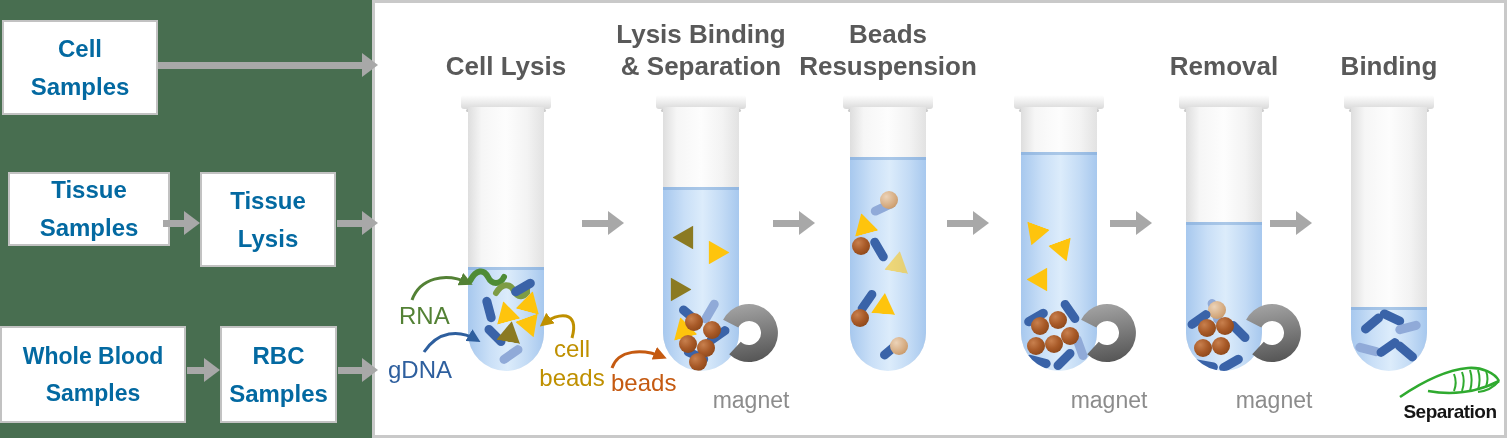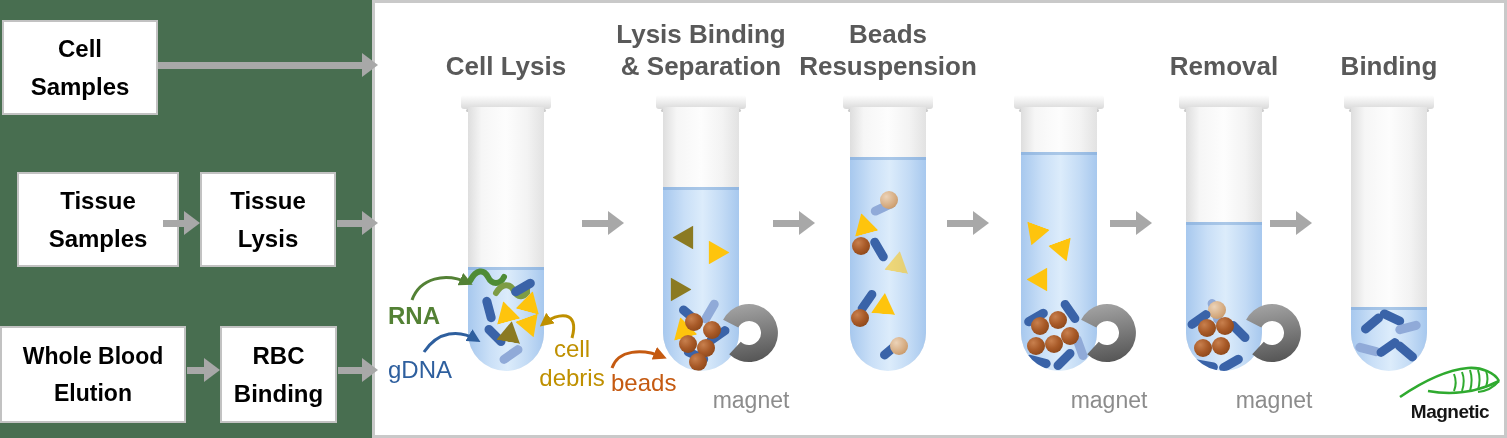--- a/index.html
+++ b/index.html
@@ -7,23 +7,23 @@
     width:1507px;height:438px;position:relative;overflow:hidden;
     background:#ffffff;font-family:"Liberation Sans", sans-serif;
   }
   
   .green-panel{position:absolute;left:0;top:0;width:372px;height:438px;background:#486e50;}
   .main-panel{position:absolute;left:372px;top:0;width:1135px;height:438px;background:#ffffff;
     border:3px solid #c9c9c9;box-sizing:border-box;}
   
   .flow-box{position:absolute;background:#ffffff;border:2px solid #c2c2c2;box-sizing:border-box;
     display:flex;align-items:center;justify-content:center;text-align:center;
-    color:#000000;font-weight:bold;font-size:24px;line-height:1.58;padding:2px 4px;}
+    color:#0369a1;font-weight:bold;font-size:24px;line-height:1.58;padding:2px 4px;}
   #box-cell{left:2px;top:20px;width:156px;height:95px;}
-  #box-tissue{left:17px;top:172px;width:162px;height:95px;}
+  #box-tissue{left:8px;top:172px;width:162px;height:74px;}
   #box-tissue-lysis{left:200px;top:172px;width:136px;height:95px;}
   #box-blood{left:0px;top:326px;width:186px;height:97px;font-size:23px;}
   #box-rbc{left:220px;top:326px;width:117px;height:97px;}
   
   .arrow{position:absolute;height:24px;}
   .arrow .shaft{position:absolute;left:0;right:13px;top:9px;height:7px;background:#a8a8a8;}
   .arrow .head{position:absolute;right:0;top:0;width:0;height:0;
     border-left:16px solid #a8a8a8;border-top:12px solid transparent;border-bottom:12px solid transparent;}
   
   .step-title{position:absolute;top:16px;height:66px;width:230px;
@@ -49,21 +49,21 @@
   .tri.olive{background:#8b7a22;}
   .tri.pale{opacity:.55;}
   .bead{position:absolute;width:18px;height:18px;border-radius:50%;
     background:radial-gradient(circle at 35% 32%,#c8804e 0%,#a85a28 45%,#7d3d12 100%);}
   .bead.light{background:radial-gradient(circle at 35% 32%,#ecd3b8 0%,#d3a87c 60%,#b98757 100%);}
   .magnet{position:absolute;left:54px;top:200px;}
   .magnet-label{position:absolute;top:292px;left:6px;width:164px;text-align:center;
     color:#8c8c8c;font-size:23px;}
   
   .anno{position:absolute;font-size:24px;}
-  #label-rna{left:388px;top:302px;color:#538135;font-weight:bold;}
+  #label-rna{left:399px;top:302px;color:#538135;}
   #label-gdna{left:388px;top:356px;color:#2e5f9e;}
   #label-debris{left:524px;top:334px;width:96px;color:#bf9000;text-align:center;line-height:29px;}
   #label-beads{left:611px;top:369px;color:#c55a11;}
   .overlay{position:absolute;left:0;top:0;pointer-events:none;}
   
   .logo{position:absolute;left:1394px;top:364px;width:112px;text-align:center;}
   .logo-text{font-weight:bold;font-size:19px;color:#151515;letter-spacing:-0.5px;margin-top:-3px;}
 </style>
 </head>
 <body>
@@ -74,24 +74,24 @@
 <div class="flow-box" id="box-cell">
     <span>Cell Samples</span>
   </div>
 <div class="flow-box" id="box-tissue">
     <span>Tissue Samples</span>
   </div>
 <div class="flow-box" id="box-tissue-lysis">
     <span>Tissue Lysis</span>
   </div>
 <div class="flow-box" id="box-blood">
-    <span>Whole Blood Elution</span>
+    <span>Whole Blood Samples</span>
   </div>
 <div class="flow-box" id="box-rbc">
-    <span>RBC Binding</span>
+    <span>RBC Samples</span>
   </div>
 
 <div class="arrow" style="left:158px;top:53px;width:220px;">
     <div class="shaft"></div>
     <div class="head"></div>
   </div>
 <div class="arrow" style="left:163px;top:211px;width:37px;">
     <div class="shaft"></div>
     <div class="head"></div>
   </div>
@@ -266,21 +266,21 @@
     <div class="rod" style="left:28px;top:206px;transform:rotate(25deg);"></div>
     <div class="rod light" style="left:44px;top:216px;transform:rotate(-15deg);"></div>
     <div class="rod light" style="left:4px;top:238px;transform:rotate(15deg);"></div>
     <div class="rod" style="left:24px;top:236px;transform:rotate(-35deg);"></div>
     <div class="rod" style="left:42px;top:240px;transform:rotate(40deg);"></div>
   </div>
 </div>
 
 <div class="anno" id="label-rna">RNA</div>
 <div class="anno" id="label-gdna">gDNA</div>
-<div class="anno" id="label-debris">cell debris</div>
+<div class="anno" id="label-debris">cell beads</div>
 <div class="anno" id="label-beads">beads</div>
 
 <svg class="overlay" width="1507" height="438" viewBox="0 0 1507 438">
   <defs>
     <linearGradient id="magGrad" x1="0" y1="0" x2="0" y2="1">
       <stop offset="0" stop-color="#a2a2a2"></stop>
         <stop offset="0.5" stop-color="#7c7c7c"></stop>
         <stop offset="1" stop-color="#565656"></stop>
     </linearGradient>
     <marker id="m-green" viewBox="0 0 10 10" refX="7" refY="5" markerWidth="4.5" markerHeight="4.5" orient="auto">
@@ -306,14 +306,14 @@
   <svg width="104" height="36" viewBox="0 0 104 36">
     <path d="M2 33 C 24 18, 48 6, 70 4 C 84 3, 97 9, 101 17" fill="none" stroke="#2faa2f" stroke-width="2.6"></path>
     <path d="M30 27 C 52 31, 78 29, 101 17" fill="none" stroke="#2faa2f" stroke-width="2.6"></path>
     <path d="M101 17 C 96 23, 89 27, 80 28" fill="none" stroke="#2faa2f" stroke-width="2"></path>
     <path d="M56 10 C 58 15, 58 22, 56 27" fill="none" stroke="#2faa2f" stroke-width="2"></path>
     <path d="M64 8 C 66 13, 66 21, 64 27" fill="none" stroke="#2faa2f" stroke-width="2"></path>
     <path d="M72 6 C 74 12, 74 20, 72 27" fill="none" stroke="#2faa2f" stroke-width="2"></path>
     <path d="M80 6 C 82 12, 82 19, 80 26" fill="none" stroke="#2faa2f" stroke-width="2"></path>
     <path d="M88 7 C 90 12, 90 17, 88 23" fill="none" stroke="#2faa2f" stroke-width="2"></path>
   </svg>
-  <div class="logo-text">Magnetic</div>
+  <div class="logo-text">Separation</div>
 </div>
 
 </body></html>

